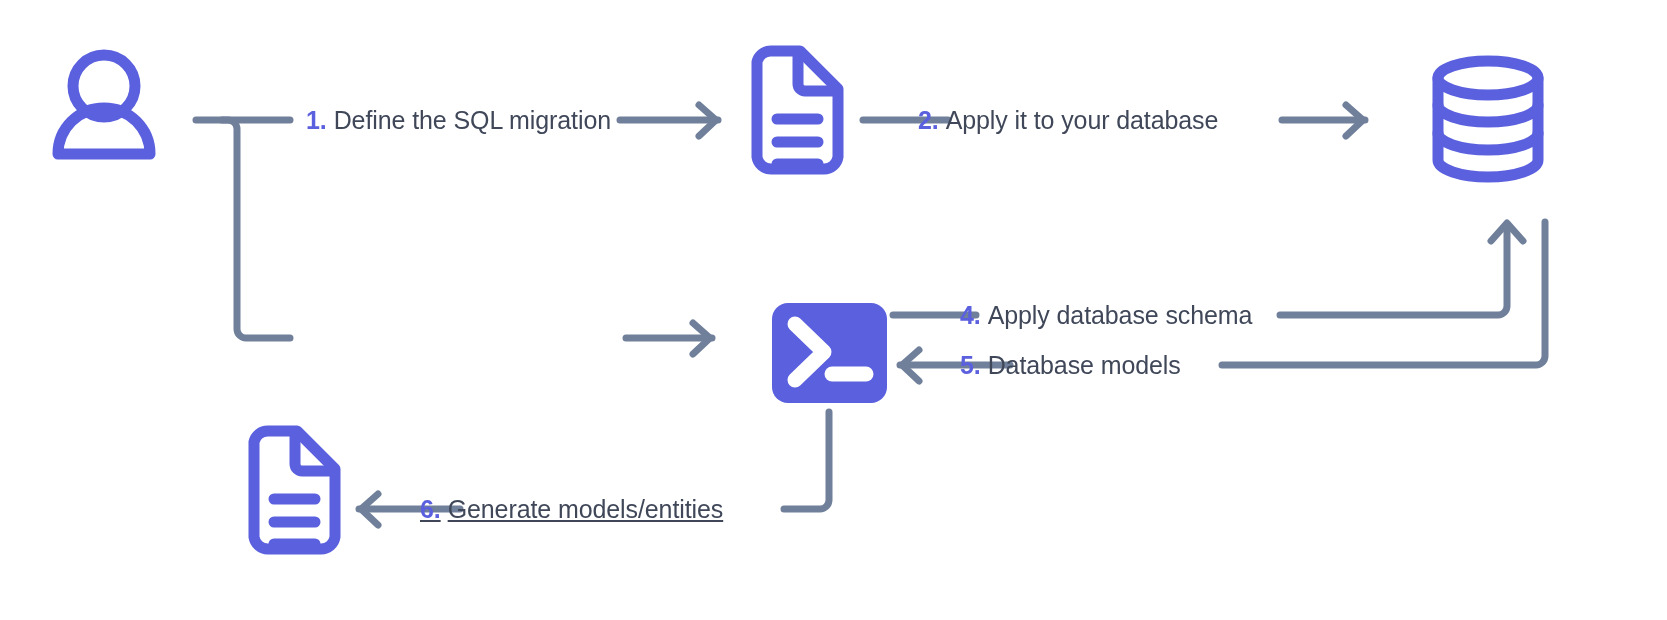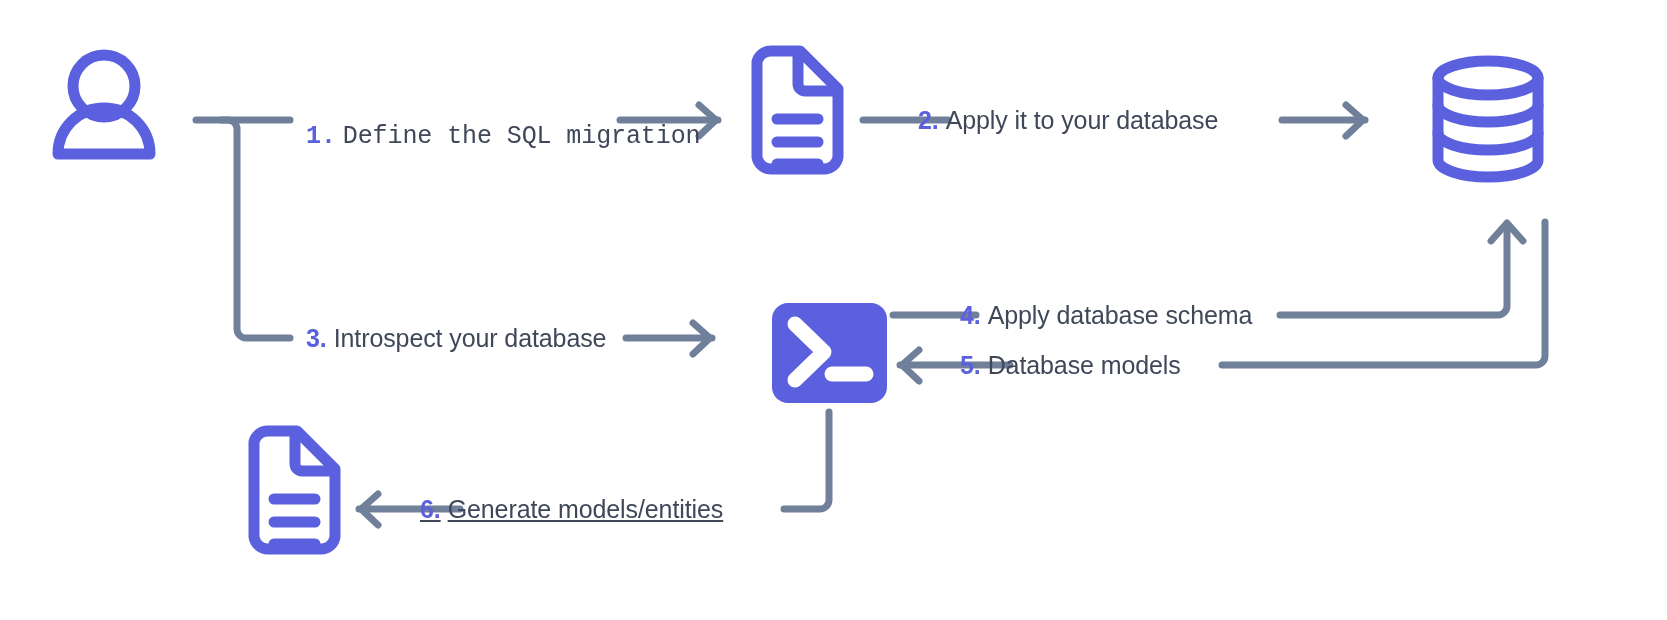--- a/index.html
+++ b/index.html
@@ -147,31 +147,28 @@
     <g>
       <path d="M 254 442 A 14 14 0 0 1 268 431 L 297 431 L 335 469 L 335 537 A 14 14 0 0 1 321 549 L 268 549 A 14 14 0 0 1 254 537 Z" class="icon-stroke" stroke="#5b60de" fill="none"></path>
       <path d="M 295 432 L 295 464 A 7 7 0 0 0 302 471 L 334 471" class="icon-stroke" stroke="#5b60de" fill="none"></path>
       <path d="M 274 499 L 315 499" class="doc-line" stroke="#5b60de"></path>
       <path d="M 274 522 L 315 522" class="doc-line" stroke="#5b60de"></path>
       <path d="M 274 544 L 315 544" class="doc-line" stroke="#5b60de"></path>
     </g>
 
   </svg>
 
-  <div class="step-label" style="left:306px; top:124px;font-family:Liberation Mono, monospace;">
+  <div class="step-label" style="left:306px; top:108px;">
     <span class="step-num">1.</span><span class="step-text">Define the SQL migration</span>
   </div>
 
   <div class="step-label" style="left:918px; top:108px;text-align:right;">
     <span class="step-num">2.</span><span class="step-text">Apply it to your database</span>
   </div>
 
-  <div class="step-label" style="left:306px; top:326px;">
-    <span class="step-num">3.</span><span class="step-text">Introspect your database</span>
-  </div>
 
   <div class="step-label" style="left:960px; top:303px;">
     <span class="step-num">4.</span><span class="step-text">Apply database schema</span>
   </div>
 
   <div class="step-label" style="left:960px; top:353px;">
     <span class="step-num">5.</span><span class="step-text">Database models</span>
   </div>
 
   <div class="step-label" style="left:420px; top:497px;text-decoration:underline;">

